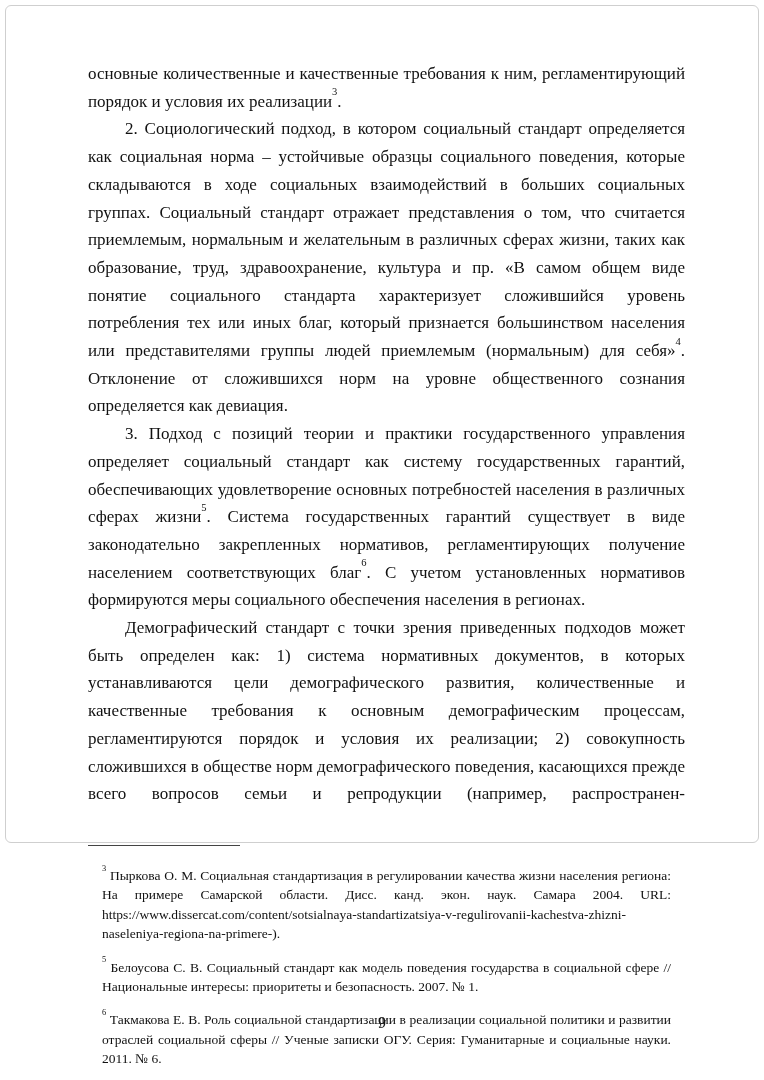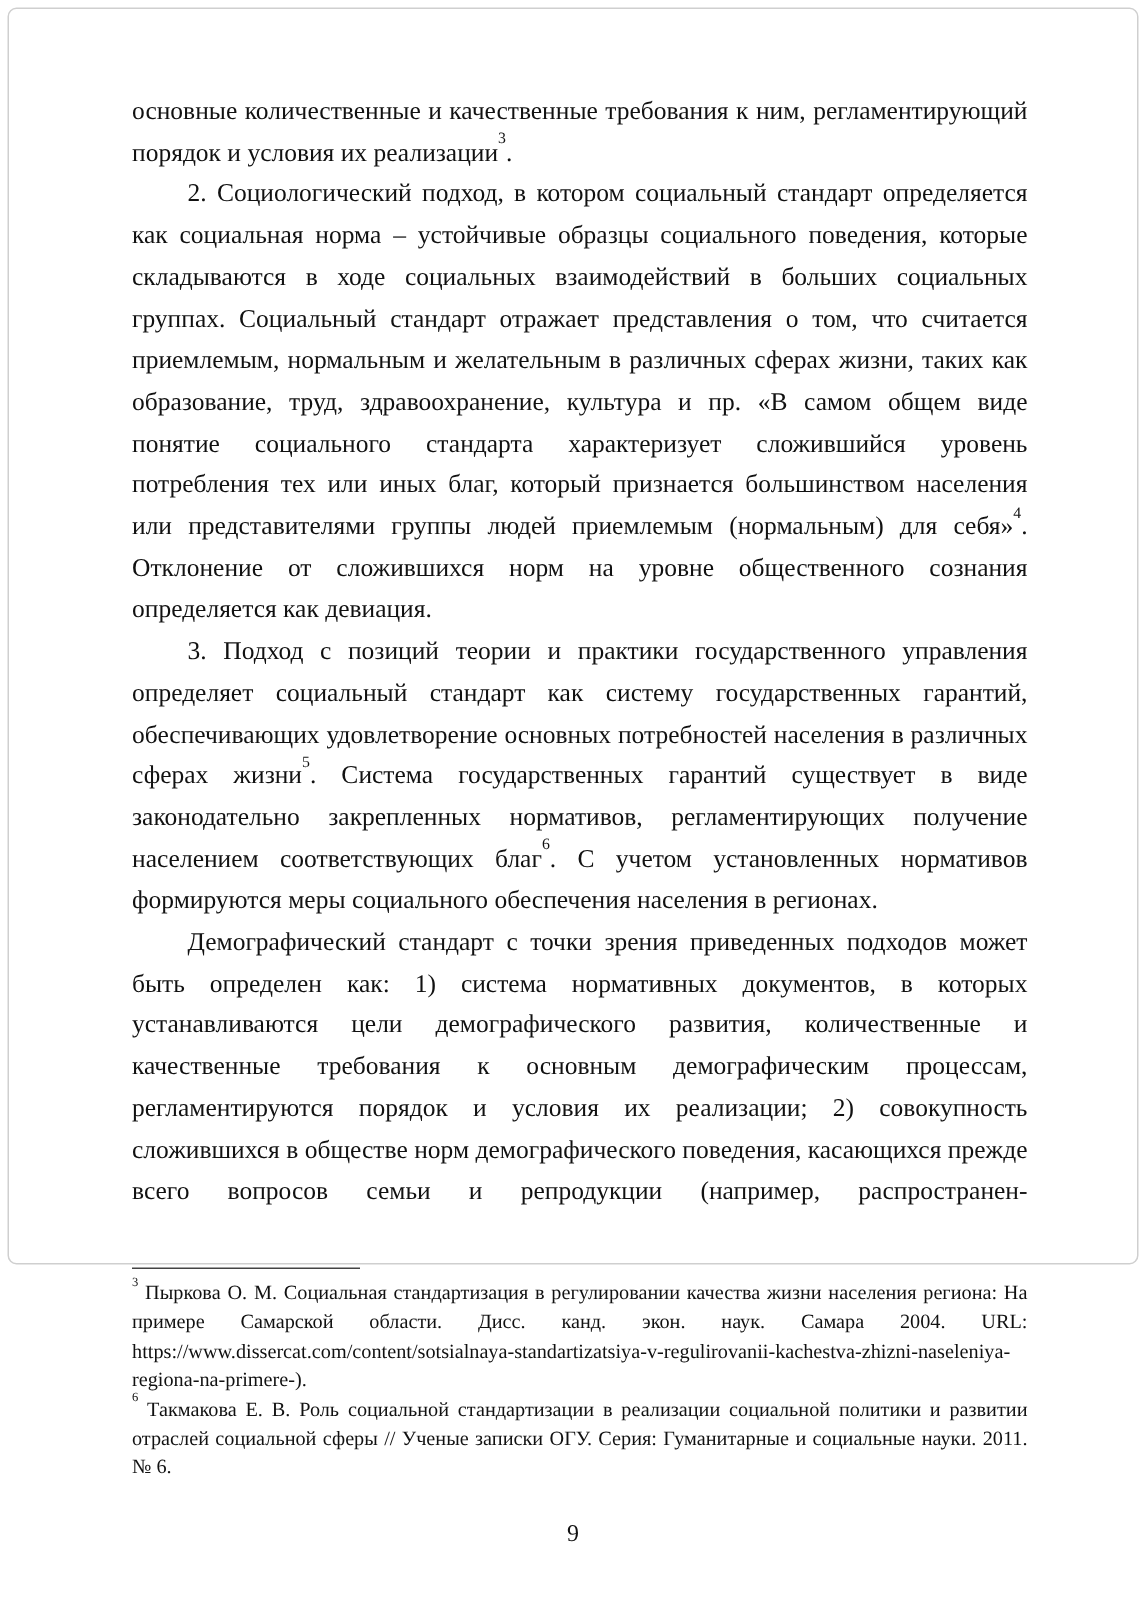--- a/index.html
+++ b/index.html
@@ -62,21 +62,21 @@
     position: absolute;
     left: 88px;
     top: 852px;
     width: 597px;
     font-size: 13.5px;
     line-height: 19.4px;
     text-align: justify;
     overflow-wrap: break-word;
   }
   .footnotes p.footnote {
-    margin: 0;
+    margin: 14px;
     padding: 0;
   }
   .page-number {
     position: absolute;
     left: 0;
     top: 1014px;
     width: 764px;
     text-align: center;
     font-size: 16px;
   }
@@ -91,17 +91,18 @@
       <p class="para">основные количественные и качественные требования к ним, регламентирующий порядок и условия их реализации<sup>3</sup>.</p>
       <p class="para indent">2. Социологический подход, в котором социальный стандарт определяется как социальная норма – устойчивые образцы социального поведения, которые складываются в ходе социальных взаимодействий в больших социальных группах. Социальный стандарт отражает представления о том, что считается приемлемым, нормальным и желательным в различных сферах жизни, таких как образование, труд, здравоохранение, культура и пр. «В самом общем виде понятие социального стандарта характеризует сложившийся уровень потребления тех или иных благ, который признается большинством населения или представителями группы людей приемлемым (нормальным) для себя»<sup>4</sup>. Отклонение от сложившихся норм на уровне общественного сознания определяется как девиация.</p>
       <p class="para indent">3. Подход с позиций теории и практики государственного управления определяет социальный стандарт как систему государственных гарантий, обеспечивающих удовлетворение основных потребностей населения в различных сферах жизни<sup>5</sup>. Система государственных гарантий существует в виде законодательно закрепленных нормативов, регламентирующих получение населением соответствующих благ<sup>6</sup>. С учетом установленных нормативов формируются меры социального обеспечения населения в регионах.</p>
       <p class="para indent cont-next-page">Демографический стандарт с точки зрения приведенных подходов может быть определен как: 1) система нормативных документов, в которых устанавливаются цели демографического развития, количественные и качественные требования к основным демографическим процессам, регламентируются порядок и условия их реализации; 2) совокупность сложившихся в обществе норм демографического поведения, касающихся прежде всего вопросов семьи и репродукции (например, распространен-</p>
     </div>
 
   <div class="footnote-sep"></div>
 
   <div class="footnotes">
       <p class="footnote"><sup>3</sup> Пыркова О. М. Социальная стандартизация в регулировании качества жизни населения региона: На примере Самарской области. Дисс. канд. экон. наук. Самара 2004. URL: https://www.dissercat.com/content/sotsialnaya-standartizatsiya-v-regulirovanii-kachestva-zhizni-naseleniya-regiona-na-primere-).</p>
+      <p class="footnote"><sup>5</sup> Белоусова С. В. Социальный стандарт как модель поведения государства в социальной сфере // Национальные интересы: приоритеты и безопасность. 2007. № 1.</p>
       <p class="footnote"><sup>6</sup> Такмакова Е. В. Роль социальной стандартизации в реализации социальной политики и развитии отраслей социальной сферы // Ученые записки ОГУ. Серия: Гуманитарные и социальные науки. 2011. № 6.</p>
     </div>
 
   <div class="page-number">9</div>
 </div>
 
 </body></html>

